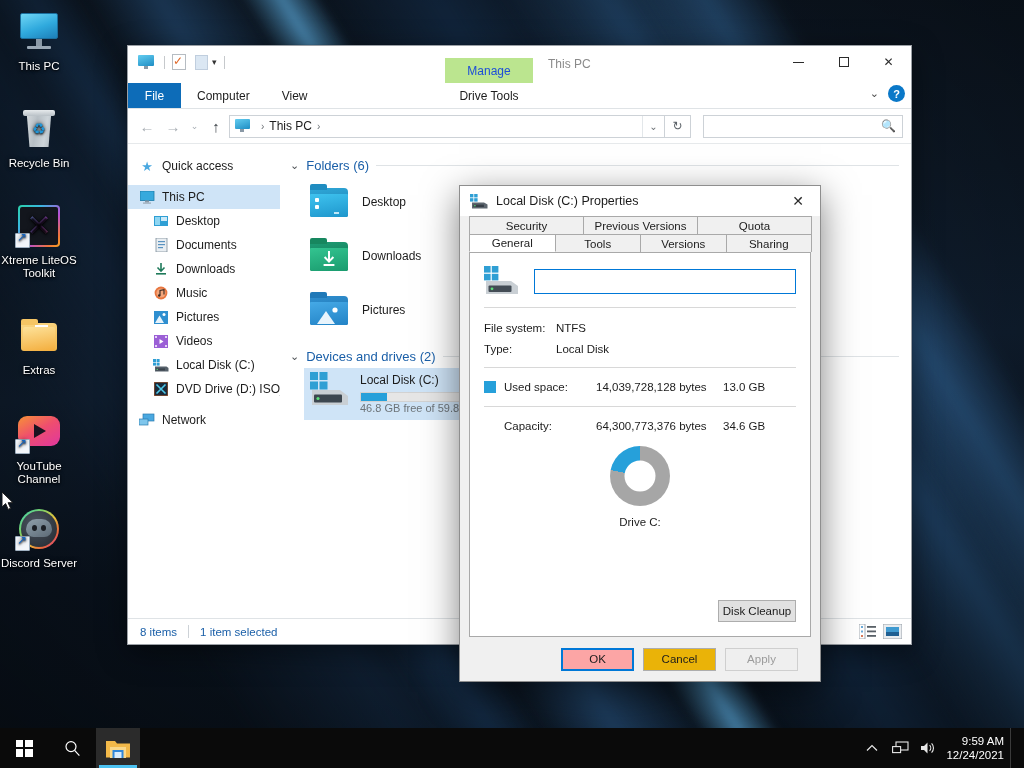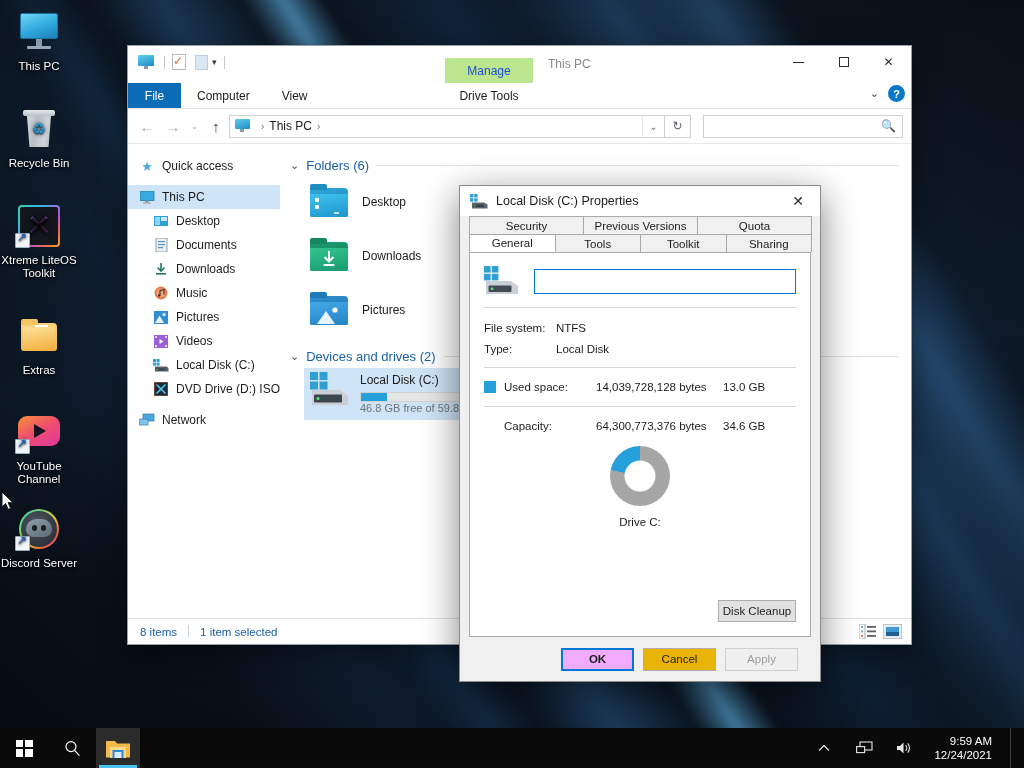--- a/index.html
+++ b/index.html
@@ -260,37 +260,37 @@
     background:#e1e1e1; border:1px solid #adadad; font-size:11.5px; color:#1c1c1c;
     display:flex; align-items:center; justify-content:center; font-family:"Liberation Sans",sans-serif; }
   .chk-row { display:flex; align-items:flex-start; font-size:11.5px; color:#1c1c1c; margin-bottom:6px; }
   .chk { width:12px; height:12px; border:1px solid #767676; background:#fff; margin:1px 6px 0 0;
     flex:none; position:relative; }
   .chk.on::after { content:"✓"; position:absolute; left:0px; top:-3px; font-size:11px; color:#1c1c1c; }
   .pd-buttons { height:44px; display:flex; align-items:center; justify-content:flex-end;
     gap:9px; padding-right:22px; flex:none; }
   .pbtn { width:73px; height:23px; font-size:11.5px; display:flex; align-items:center; justify-content:center;
     background:#eab308; border:1px solid #adadad; color:#1c1c1c; }
-  .pbtn.default { border:2px solid #0078d7; background:#f0abfc;font-weight:bold; }
+  .pbtn.default { border:2px solid #0078d7; background:#fca5a5; }
   .pbtn.disabled { color:#9c9c9c; background:#efefef; border-color:#cfcfcf; }
 
   
   #taskbar { position:absolute; left:0; bottom:0; width:1024px; height:40px;
     background:#0a0a0a; display:flex; align-items:center; }
   .tb-start { width:48px; height:40px; display:flex; align-items:center; justify-content:center; }
   .tb-start .logo { width:17px; height:17px; display:grid; grid-template-columns:1fr 1fr;
     grid-template-rows:1fr 1fr; gap:2px; }
   .tb-start .logo i { background:#fff; display:block; }
   .tb-search { width:48px; height:40px; display:flex; align-items:center; justify-content:center;
     color:#fff; font-size:15px; }
   .tb-app { width:44px; height:40px; display:flex; align-items:center; justify-content:center;
     background:#2b2b2b; position:relative; }
   .tb-app::after { content:""; position:absolute; left:3px; right:3px; bottom:0; height:3px; background:#4cc2f1; }
   .tb-folder { width:24px; height:19px; position:relative; }
-  .tb-tray { margin-left:auto; display:flex; align-items:center; height:40px; padding-right:8px; gap:12px; }
+  .tb-tray { margin-left:auto; display:flex; align-items:center; height:40px; padding-right:8px; gap:0; }
   .tray-ic { width:28px; height:40px; display:flex; align-items:center; justify-content:center;
     color:#e8e8e8; font-size:13px; }
   .tb-clock { color:#fff; font-size:11.5px; line-height:14px; text-align:right; padding:0 6px 0 4px; }
   .tb-shownd { width:6px; height:40px; border-left:1px solid #3a3a3a; }
 </style>
 </head>
 <body>
 
 <div id="desktop">
   <div class="wall-layer wall-base"></div>
@@ -672,21 +672,21 @@
 
     <div class="pd-tabs">
       <div class="tabrow">
         <div class="ptab">Security</div>
         <div class="ptab">Previous Versions</div>
         <div class="ptab">Quota</div>
       </div>
       <div class="tabrow">
         <div class="ptab active">General</div>
         <div class="ptab">Tools</div>
-        <div class="ptab">Toolkit</div>
+        <div class="ptab">Versions</div>
         <div class="ptab">Sharing</div>
       </div>
     </div>
 
     <div class="pd-panel">
       <div class="pr-head">
         <div class="drive-img">
           <svg width="36" height="30" viewBox="0 0 36 30">
             <rect x="0" y="0" width="6.6" height="6.6" fill="#2f9fd4"></rect>
               <rect x="7.8" y="0" width="6.6" height="6.6" fill="#2f9fd4"></rect>

